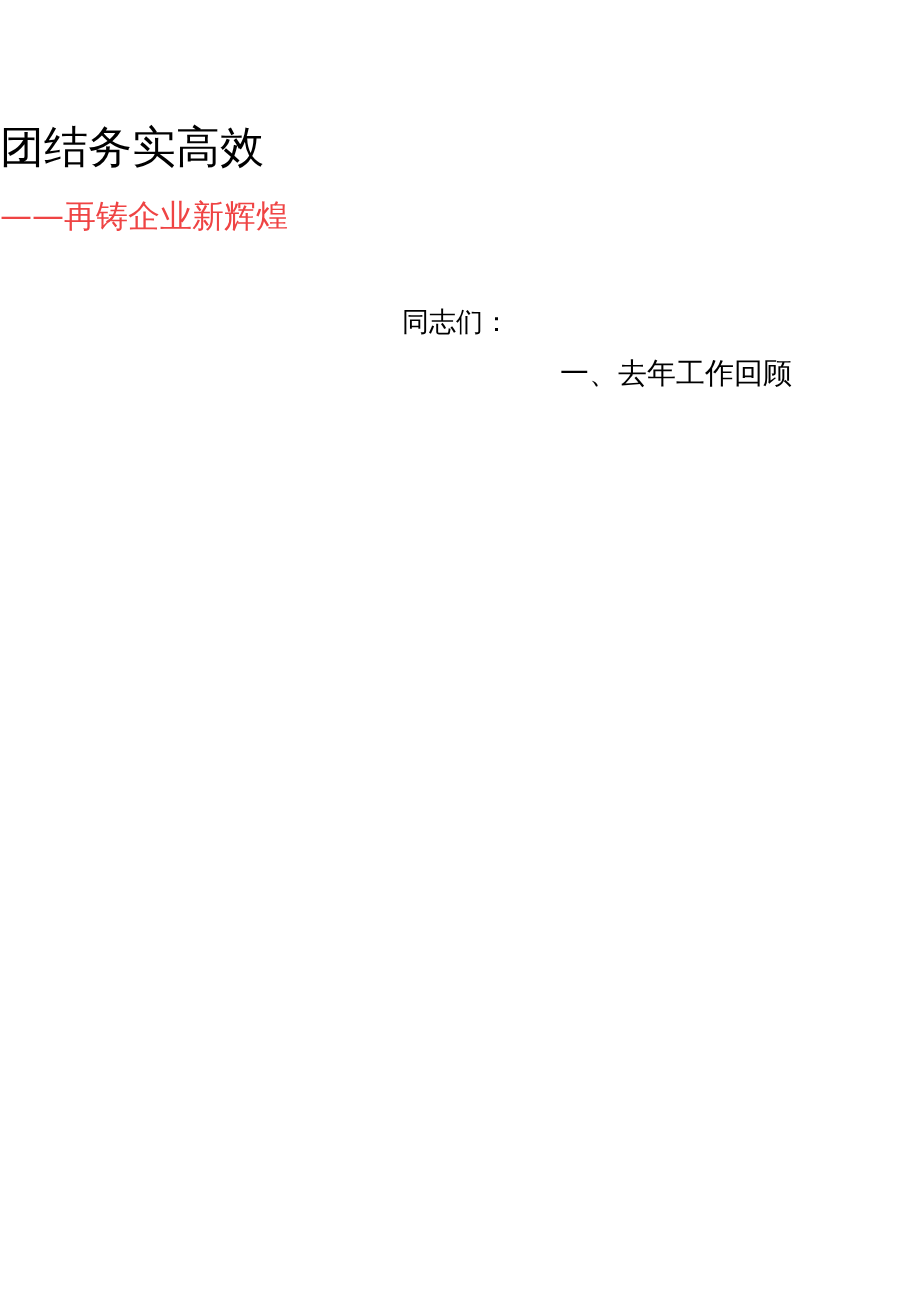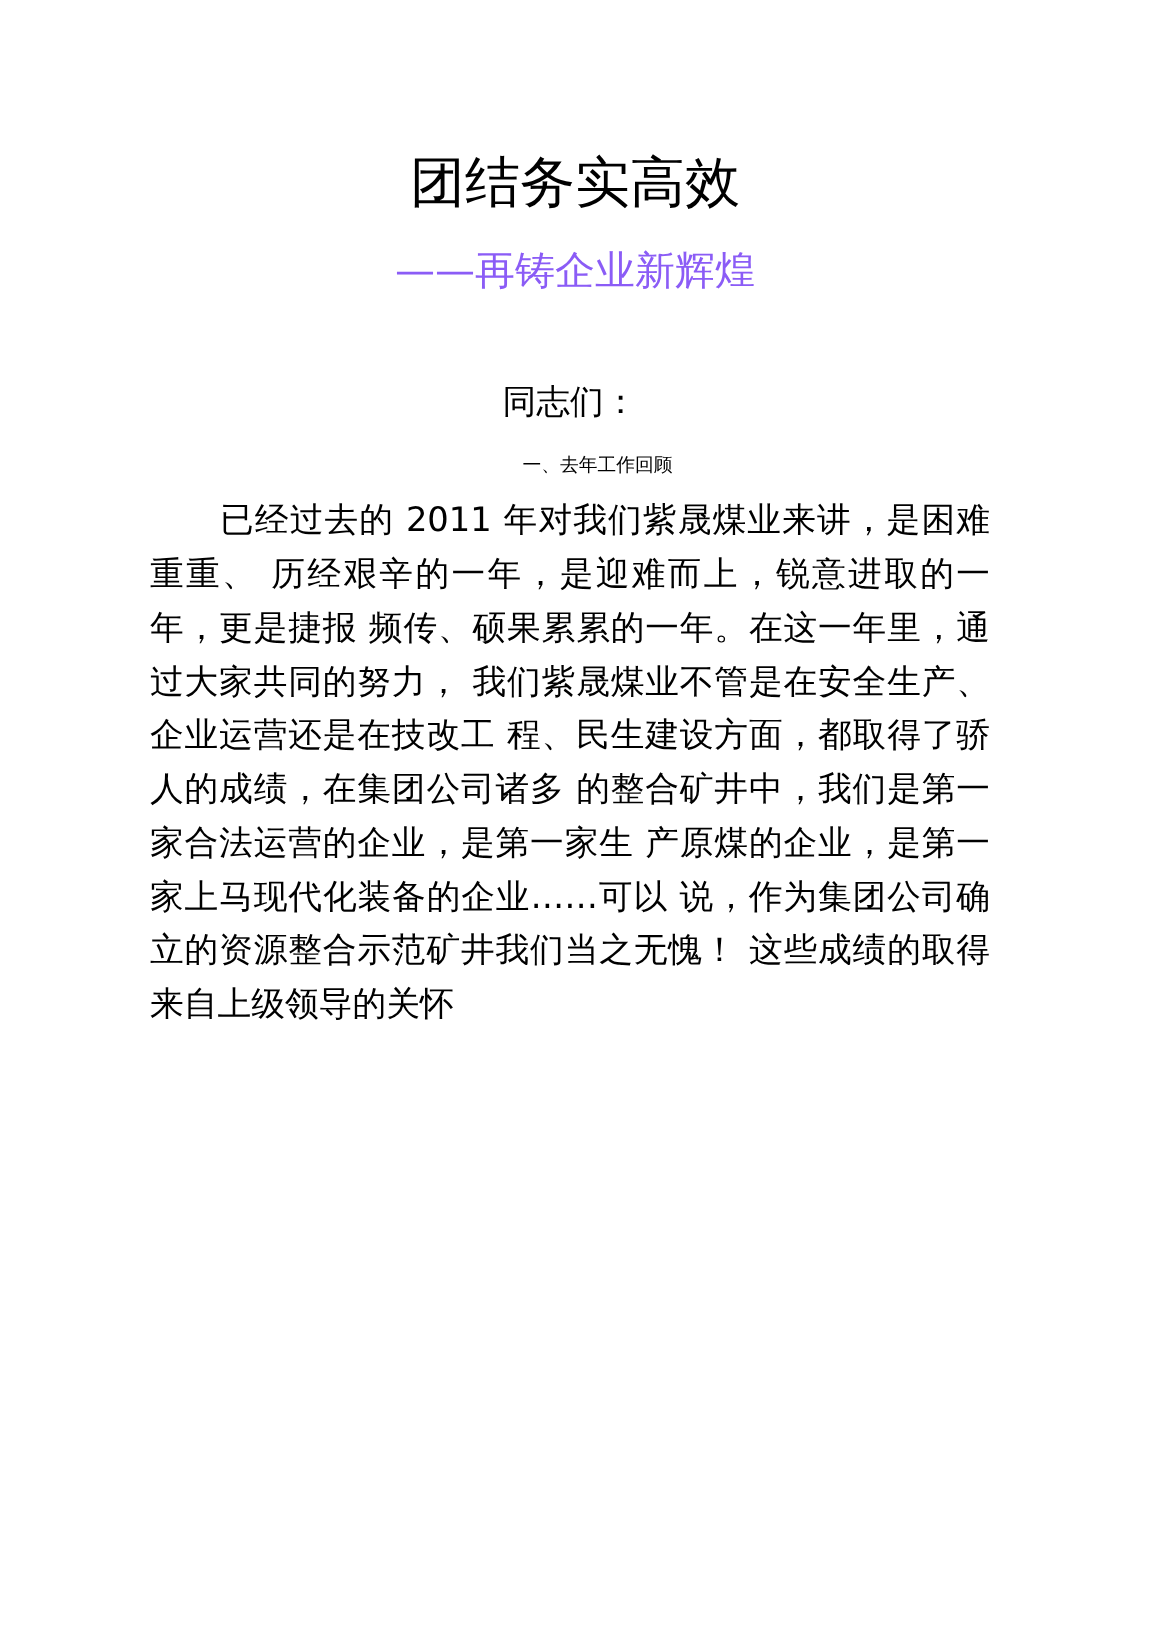--- a/index.html
+++ b/index.html
@@ -16,36 +16,36 @@
     font-family: "DejaVu Sans", "Liberation Sans", sans-serif;
     color: #000000;
   }
 
   
   .title-block {
     position: absolute;
     left: 0;
     top: 118px;
     width: 920px;
-    text-align: center;
+    text-align: left;
   }
   .doc-title {
     font-size: 44px;
     line-height: 58px;
     font-weight: 400;
     letter-spacing: 0px;
     color: #000000;
     white-space: nowrap;
   }
   .doc-subtitle {
     margin-top: 19px;
     font-size: 32px;
     line-height: 42px;
     font-weight: 400;
-    color: #8b5cf6;
+    color: #ef4444;
     white-space: nowrap;
   }
 
   
   .body-region {
     position: absolute;
     left: 120px;
     top: 300px;
     width: 672px;
   }
@@ -63,44 +63,42 @@
     line-height: 43px;
     margin: 0;
     text-align: justify;
     text-align-last: left;
     text-justify: inter-character;
     text-indent: 56px;
     word-break: break-all;
   }
 
   h2.section-heading {
-    font-size: 15px;
+    font-size: 29px;
     line-height: 43px;
     font-weight: 400;
     margin: 0;
     text-indent: 44px;
-    text-align: center;
+    text-align: right;
     white-space: nowrap;
-    font-family: Liberation Serif, serif;
   }
 </style>
 </head>
 <body>
 
 <div class="page">
 
   <div class="title-block">
     <div class="doc-title">团结务实高效</div>
     <div class="doc-subtitle">——再铸企业新辉煌</div>
   </div>
 
   <div class="body-region">
 
     <div class="salutation">同志们：</div>
 
 
     <h2 class="section-heading">一、去年工作回顾</h2>
 
-    <p class="para">已经过去的 2011 年对我们紫晟煤业来讲，是困难重重、 历经艰辛的一年，是迎难而上，锐意进取的一年，更是捷报 频传、硕果累累的一年。在这一年里，通过大家共同的努力， 我们紫晟煤业不管是在安全生产、企业运营还是在技改工 程、民生建设方面，都取得了骄人的成绩，在集团公司诸多 的整合矿井中，我们是第一家合法运营的企业，是第一家生 产原煤的企业，是第一家上马现代化装备的企业……可以 说，作为集团公司确立的资源整合示范矿井我们当之无愧！ 这些成绩的取得来自上级领导的关怀</p>
 
   </div>
 
 </div>
 
 </body></html>

